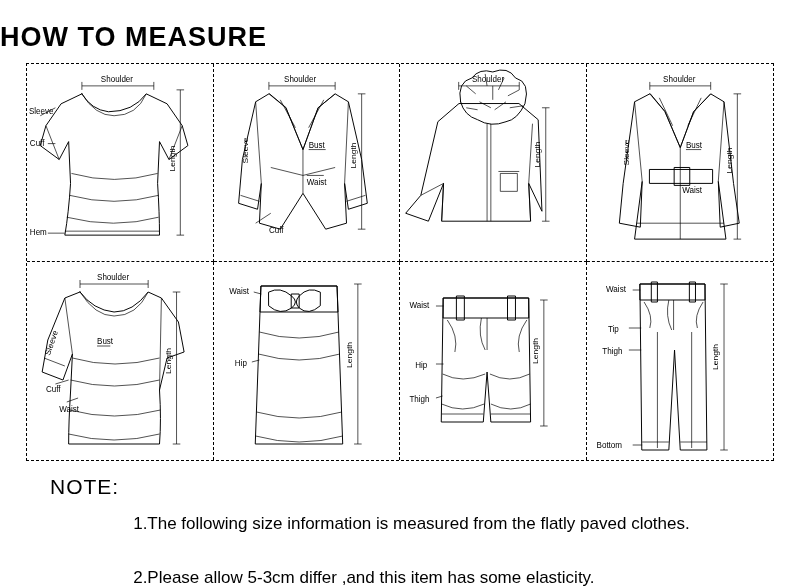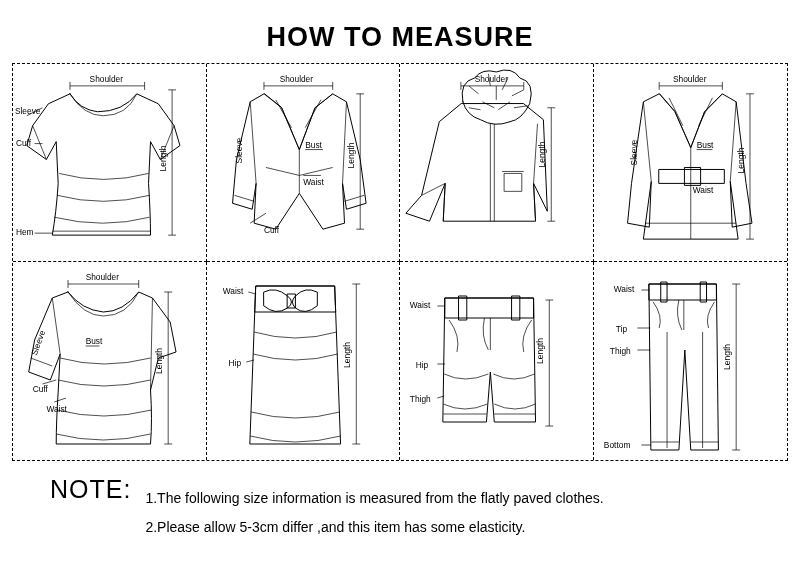--- a/index.html
+++ b/index.html
@@ -9,31 +9,31 @@
   }
   body {
     width: 800px;
     height: 586px;
     font-family: "Liberation Sans", sans-serif;
     color: #000;
     position: relative;
     overflow: hidden;
   }
   #page-title {
-    text-align: center;
+    text-align: left;
     font-size: 27px;
     font-weight: bold;
     letter-spacing: 1px;
     padding-top: 22px;
     padding-bottom: 10px;
     color: #000;
   }
   #grid {
     position: relative;
-    margin: 0 12px;
+    margin: 0 26px;
     height: 398px;
     border: 1px dashed #000;
     box-sizing: border-box;
     display: grid;
     grid-template-columns: repeat(4, 1fr);
     grid-template-rows: repeat(2, 1fr);
   }
   .cell {
     position: relative;
     border-right: 1px dashed #000;
@@ -71,33 +71,34 @@
     fill: none;
   }
   #note {
     position: relative;
     margin: 0 10px;
     padding-top: 14px;
     display: flex;
     align-items: flex-start;
   }
   #note-label {
-    font-size: 25px;
+    font-size: 21px;
     letter-spacing: 1px;
     padding-left: 40px;
     padding-right: 14px;
     white-space: nowrap;
   }
   #note-lines {
     padding-top: 9px;
   }
   .note-line {
-    font-size: 14px;
+    font-size: 17px;
     line-height: 29px;
     white-space: nowrap;
+    margin-top: 25px;
   }
 </style>
 </head>
 <body>
 
 <div id="page-title">HOW TO MEASURE</div>
 
 <div id="grid">
 
   <div class="cell c1 r1">

